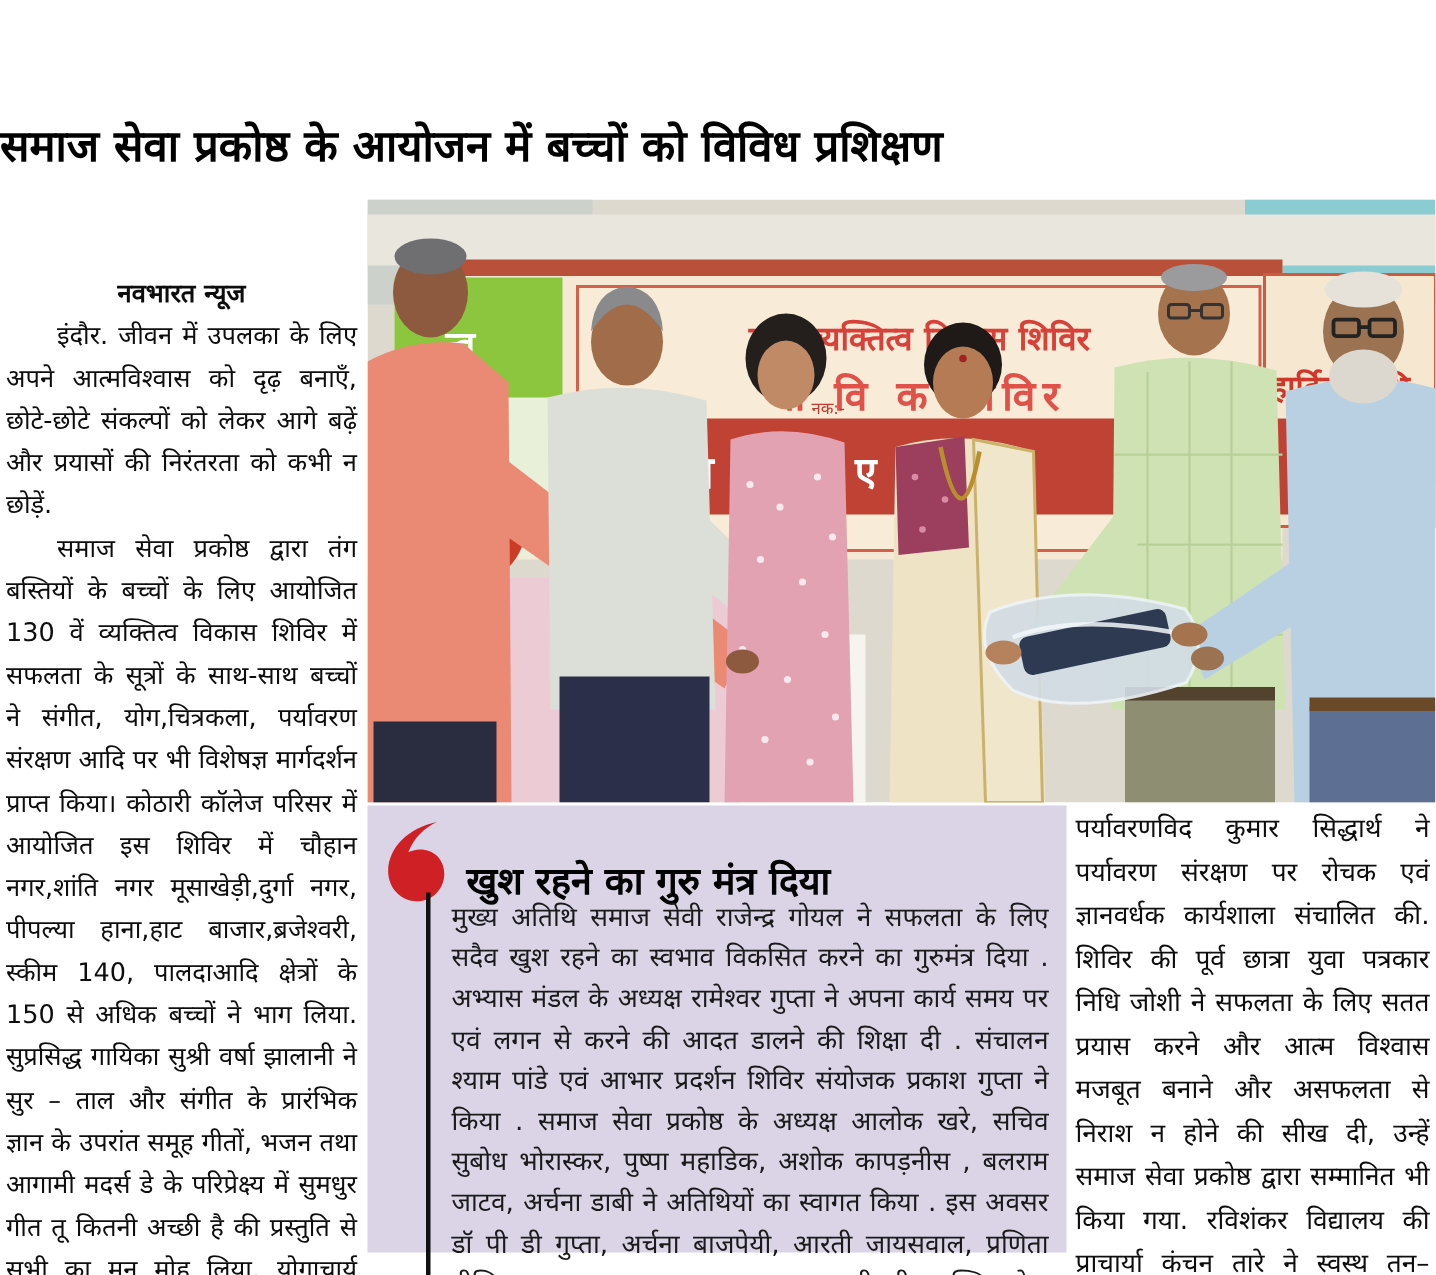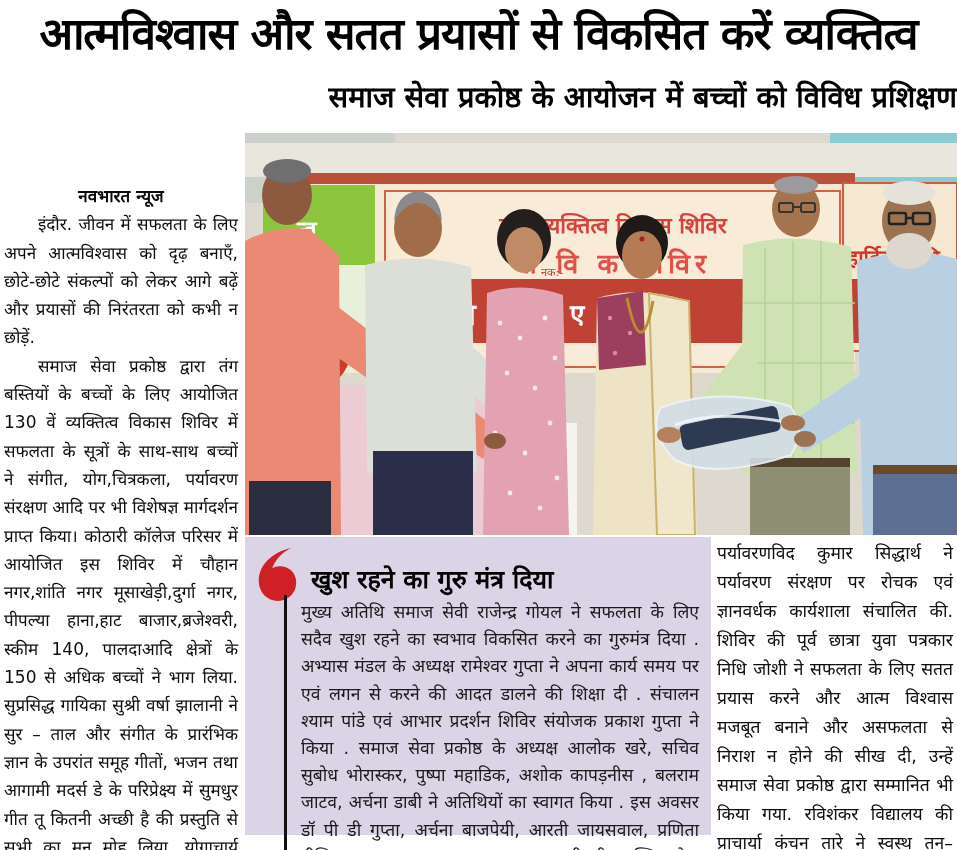--- a/index.html
+++ b/index.html
@@ -14,67 +14,66 @@
   .page { position:relative; width:957px; height:850px; background:#fff; }
 
   
   .headline {
     position:absolute; top:2px; left:0; width:957px;
     text-align:center; font-size:44px; font-weight:800;
     letter-spacing:-1px; white-space:nowrap; color:#000;
   }
   .subheadline {
     position:absolute; top:76px; left:0; width:957px;
-    text-align:right; font-size:29px; font-weight:600;
+    text-align:left; font-size:29px; font-weight:600;
     white-space:nowrap; color:#000;
   }
 
   
   .left-col {
     position:absolute; left:4px; top:134px; width:234px;
     font-size:17px; line-height:28.3px; text-align:justify;
   }
   .byline { text-align:center; font-weight:bold;margin-top:48px; }
   .left-col p { text-indent:2em; }
   .dateline { font-weight:normal; }
 
   
   .photo-wrap { position:absolute; left:245px; top:133px; width:712px; height:402px; }
 
   
   .quote-box {
     position:absolute; left:245px; top:537px; width:466px; height:298px;
     background:#dad4e6; overflow:visible;
   }
-  .qb-title-row { display:flex; align-items:center; padding:8px 10px 0 8px; }
+  .qb-title-row { display:flex; align-items:flex-end; padding:8px 10px 0 8px; }
   .quote-mark { flex:0 0 auto; margin-right:10px; }
   .qb-title { font-size:25px; font-weight:bold; color:#000; padding-top:8px; }
   .qb-bar { position:absolute; left:39px; top:58px; width:3px; height:258px; background:#111; }
   .qb-body {
     position:absolute; left:56px; top:62px; width:398px;
     font-size:17.5px; line-height:27.2px; text-align:justify; color:#1a1a1a;
   }
 
   
   .right-col {
     position:absolute; left:717px; top:539px; width:236px;
     font-size:17.5px; line-height:29px; text-align:justify;
   }
 </style>
 </head>
 <body>
 
 <div class="page">
 
-  <div class="headline">आत्मविश्वास और सतत प्रयासों से विकसित करें व्यक्तित्व</div>
   <div class="subheadline">समाज सेवा प्रकोष्ठ के आयोजन में बच्चों को विविध प्रशिक्षण</div>
 
   <div class="left-col">
     <div class="byline">नवभारत न्यूज</div>
-    <p><b class="dateline">इंदौर.</b> <span>जीवन में सफलता के लिए अपने आत्मविश्वास को दृढ़ बनाएँ,  छोटे-छोटे संकल्पों को लेकर आगे बढ़ें और प्रयासों की निरंतरता को कभी न छोड़ें.</span></p>
+    <p><b class="dateline">इंदौर.</b> <span>जीवन में उपलका के लिए अपने आत्मविश्वास को दृढ़ बनाएँ,  छोटे-छोटे संकल्पों को लेकर आगे बढ़ें और प्रयासों की निरंतरता को कभी न छोड़ें.</span></p>
     <p>समाज सेवा प्रकोष्ठ द्वारा तंग बस्तियों के बच्चों के लिए आयोजित 130 वें व्यक्तित्व विकास शिविर में सफलता के सूत्रों के साथ-साथ बच्चों ने संगीत, योग,चित्रकला, पर्यावरण संरक्षण आदि पर भी विशेषज्ञ मार्गदर्शन प्राप्त किया। कोठारी कॉलेज परिसर में आयोजित इस शिविर में चौहान नगर,शांति नगर मूसाखेड़ी,दुर्गा नगर, पीपल्या हाना,हाट बाजार,ब्रजेश्वरी, स्कीम 140, पालदाआदि क्षेत्रों के 150 से अधिक बच्चों ने भाग लिया. सुप्रसिद्ध गायिका सुश्री वर्षा झालानी ने सुर – ताल और संगीत के प्रारंभिक ज्ञान के उपरांत समूह गीतों, भजन तथा आगामी मदर्स डे के परिप्रेक्ष्य में सुमधुर गीत तू कितनी अच्छी है की प्रस्तुति से सभी का मन मोह लिया. योगाचार्य बाला चैतन्य एवं आरती द्विवेदी ने योगासनों का प्रशिक्षण एवं विश्व हास्य दिवस के उपलक्ष्य में कई तरह के हास्य आसनों का रोचक अभ्यास कराया. स्वाति द्रविड़ ने चित्रकला प्रशिक्षण दिया.</p>
   </div>
 
   <div class="photo-wrap">
     <svg viewBox="0 0 712 402" width="712" height="402">
 
       <rect width="712" height="402" fill="#ded9cf"></rect>
       <rect width="150" height="70" fill="#ccd1cb"></rect>
       <rect x="585" width="127" height="72" fill="#8accd2"></rect>
       <rect x="698" y="60" width="14" height="130" fill="#a9cfd2"></rect>

